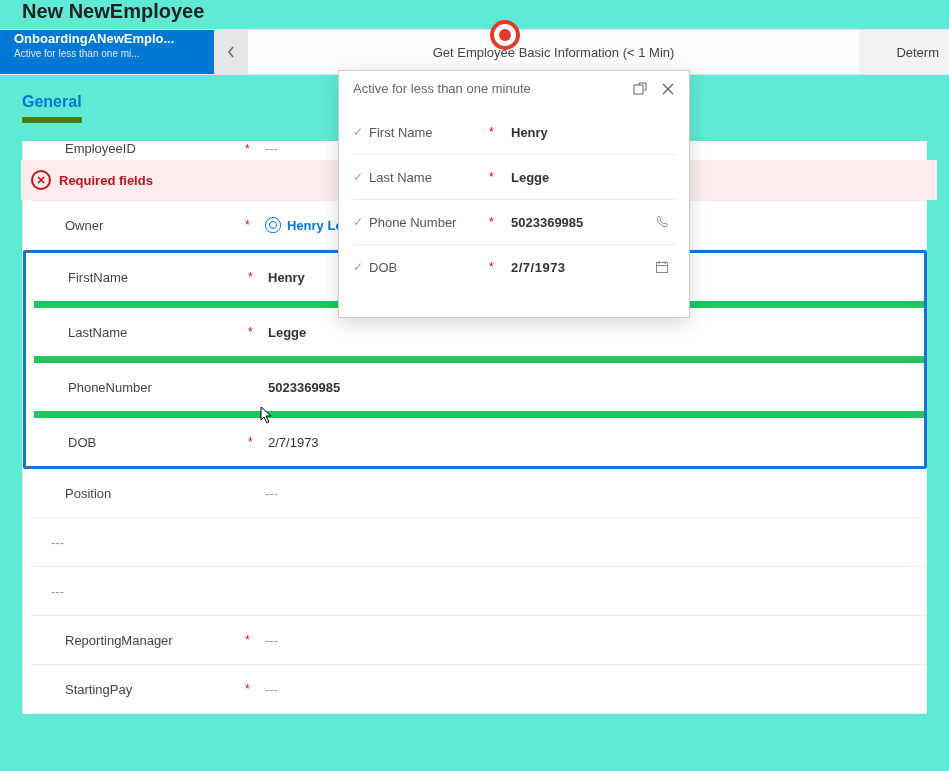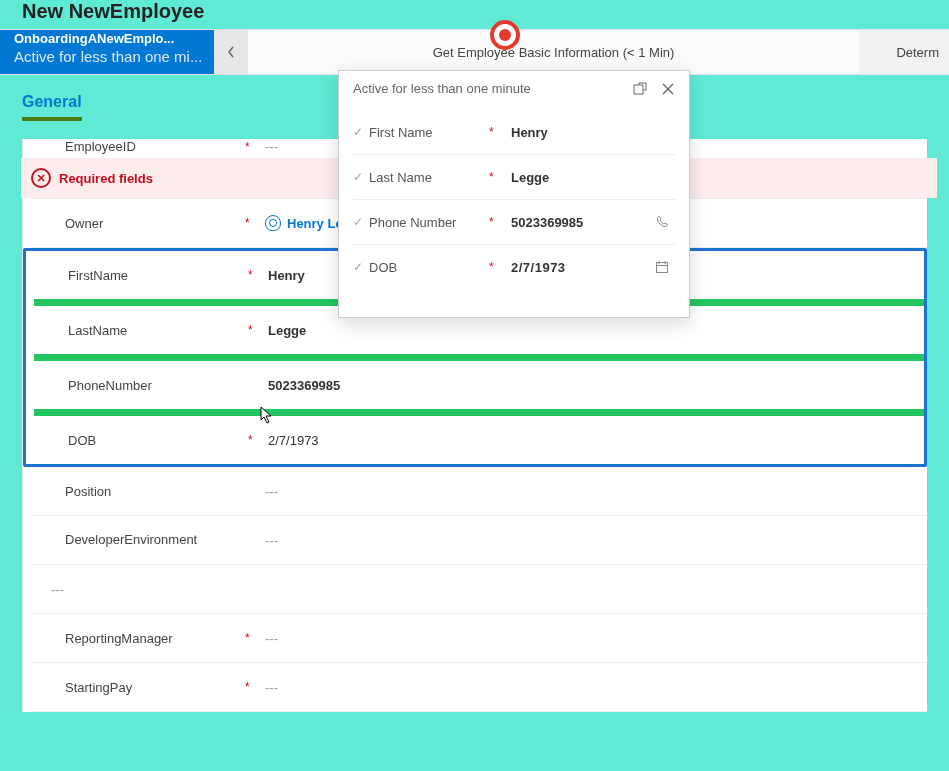--- a/index.html
+++ b/index.html
@@ -2,30 +2,30 @@
 <html><head>
 <meta charset="utf-8">
 <style>
   html,body{margin:0;padding:0;font-family:"Segoe UI",Tahoma,sans-serif;font-size:13px;color:#1b1b1b;background:#fff;}
   .page{width:949px;height:771px;position:relative;overflow:hidden;background:#5eead4;}
   .title{font-size:20px;font-weight:600;padding:0 0 6px 22px;color:#222;}
   .process-bar{display:flex;height:44px;align-items:stretch;border-top:1px solid #e6e6e6;border-bottom:1px solid #e6e6e6;}
   .stage{flex:1;display:flex;align-items:center;justify-content:center;font-size:13px;color:#333;font-weight:600;background:#f2f2f2;white-space:nowrap;overflow:hidden;}
   .stage.active-stage{background:#0078d4;color:#fff;flex:0 0 200px;justify-content:flex-start;padding-left:14px;flex-direction:column;align-items:flex-start;}
   .stage.active-stage .st{font-weight:600;font-size:13px;line-height:18px;}
-  .stage.active-stage .ss{font-weight:400;font-size:15px;color:#dce9f6;}
+  .stage.active-stage .ss{font-weight:400;font-size:10px;color:#dce9f6;}
   .stage.other{background:#fbfbfb;font-weight:400;color:#444;}
   .stage.last{flex:0 0 80px;justify-content:flex-end;padding-right:10px;font-weight:400;color:#444;}
   .back-stage{flex:0 0 34px;display:flex;align-items:center;justify-content:center;background:#e6e6e6;color:#666;font-size:15px;}
 
   .record-indicator{position:absolute;top:20px;left:490px;width:22px;height:22px;border:4px solid #e23b2e;border-radius:50%;background:#fff;}
   .record-indicator::after{content:"";position:absolute;top:5px;left:5px;width:12px;height:12px;border-radius:50%;background:#e23b2e;}
 
   .tabs{display:flex;padding:18px 0 0 22px;}
-  .tab{padding:0 0 6px 0;font-size:16px;color:#0078d4;font-weight:600;border-bottom:4px solid #4d7c0f;}
+  .tab{padding:0 0 6px 0;font-size:16px;color:#0078d4;font-weight:600;border-bottom:6px solid #4d7c0f;}
   .form-wrap{margin:18px 22px 0 22px;border:1px solid #e6e6e6;border-top:none;border-right:none;border-bottom:none;background:#fff;}
 
   .row{display:flex;align-items:center;min-height:48px;border-bottom:1px solid #eee;margin-left:8px;}
   .row .lbl{flex:0 0 180px;padding-left:34px;font-size:13px;color:#444;}
   .row .req{flex:0 0 10px;color:#c50f1f;font-size:12px;}
   .row .val{flex:1;font-size:13px;color:#333;font-weight:600;padding-left:10px;}
   .row .val.thin{font-weight:400;}
   .row .val.placeholder{color:#999;font-weight:400;}
   .row .val.link{color:#0078d4;display:flex;gap:6px;align-items:center;font-weight:600;}
   .error-banner{background:#fcecec;color:#c50f1f;font-size:13px;padding:10px 10px 10px 10px;margin-left:-10px;display:flex;align-items:center;gap:8px;font-weight:600;width:100%;}
@@ -123,21 +123,20 @@
         <span class="val thin">2/7/1973</span>
       </div>
     </div>
 
     <div class="row">
       <span class="lbl">Position</span>
       <span class="req"></span>
       <span class="val placeholder">---</span>
     </div>
     <div class="row">
-      <span class="lbl" style="line-height:16px;">DeveloperEnvironment</span>
       <span class="req"></span>
       <span class="val placeholder">---</span>
     </div>
     <div class="row">
       <span class="req"></span>
       <span class="val placeholder">---</span>
     </div>
     <div class="row">
       <span class="lbl">ReportingManager</span>
       <span class="req">*</span>

